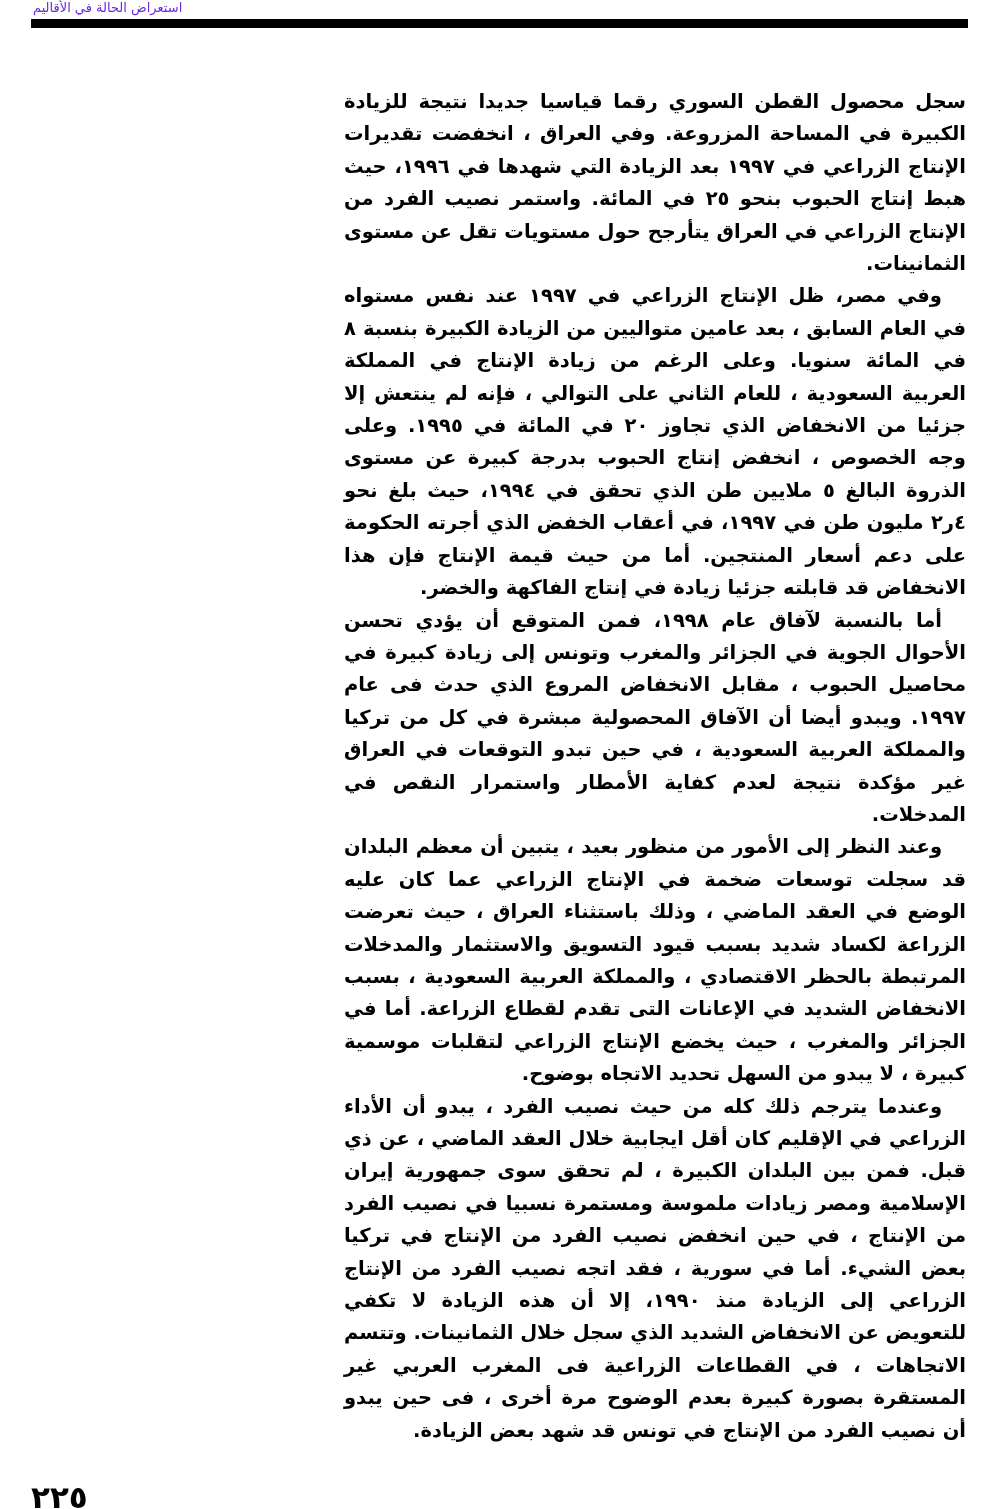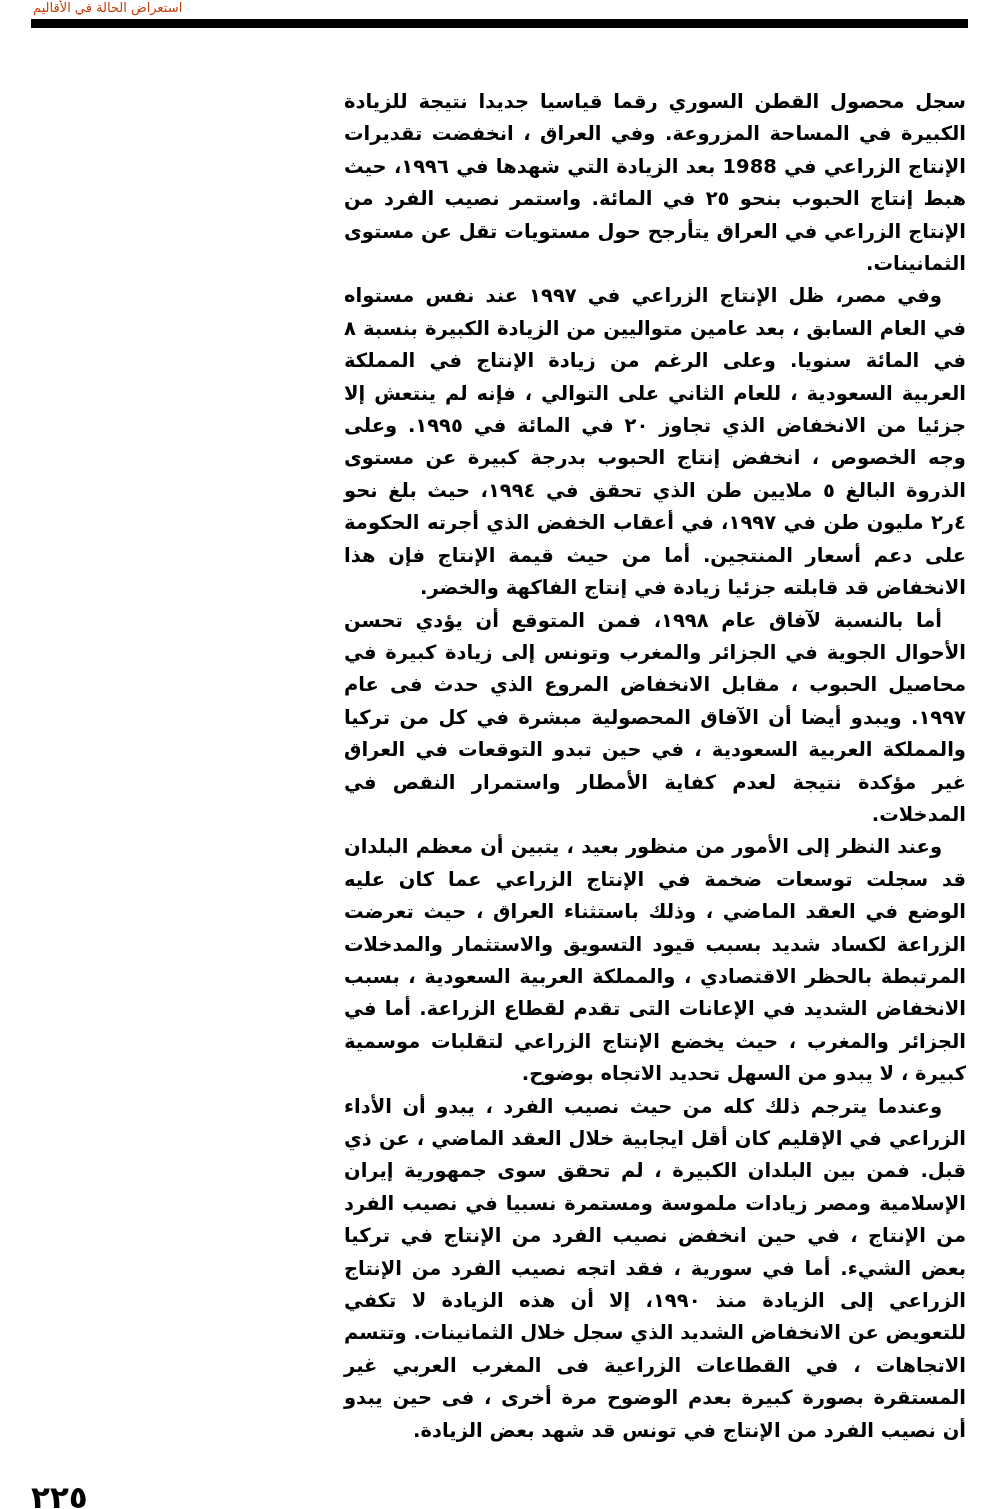--- a/index.html
+++ b/index.html
@@ -16,21 +16,21 @@
       font-family: "DejaVu Sans", sans-serif;
     }
     .running-header {
       position: absolute;
       left: 33px;
       top: 0px;
       font-size: 13px;
       line-height: 16px;
       direction: rtl;
       font-family: "DejaVu Sans", sans-serif;
-      color: #c2410c;
+      color: #6d28d9;
     }
     .header-rule {
       position: absolute;
       left: 31px;
       top: 19px;
       width: 937px;
       height: 9px;
       background: #000;
     }
     .text-column {
@@ -64,20 +64,20 @@
       font-family: "DejaVu Sans", sans-serif;
     }
   </style>
 </head>
 <body>
 
 <div class="running-header">استعراض الحالة في الأقاليم</div>
 <div class="header-rule"></div>
 
 <div class="text-column">
-  <p>سجل محصول القطن السوري رقما قياسيا جديدا نتيجة للزيادة الكبيرة في المساحة المزروعة. وفي العراق ، انخفضت تقديرات الإنتاج الزراعي في 1988 بعد الزيادة التي شهدها في ١٩٩٦، حيث هبط إنتاج الحبوب بنحو ٢٥ في المائة. واستمر نصيب الفرد من الإنتاج الزراعي في العراق يتأرجح حول مستويات تقل عن مستوى الثمانينات.</p>
+  <p>سجل محصول القطن السوري رقما قياسيا جديدا نتيجة للزيادة الكبيرة في المساحة المزروعة. وفي العراق ، انخفضت تقديرات الإنتاج الزراعي في ١٩٩٧ بعد الزيادة التي شهدها في ١٩٩٦، حيث هبط إنتاج الحبوب بنحو ٢٥ في المائة. واستمر نصيب الفرد من الإنتاج الزراعي في العراق يتأرجح حول مستويات تقل عن مستوى الثمانينات.</p>
   <p class="indent">وفي مصر، ظل الإنتاج الزراعي في ١٩٩٧ عند نفس مستواه في العام السابق ، بعد عامين متواليين من الزيادة الكبيرة بنسبة ٨ في المائة سنويا. وعلى الرغم من زيادة الإنتاج في المملكة العربية السعودية ، للعام الثاني على التوالي ، فإنه لم ينتعش إلا جزئيا من الانخفاض الذي تجاوز ٢٠ في المائة في ١٩٩٥. وعلى وجه الخصوص ، انخفض إنتاج الحبوب بدرجة كبيرة عن مستوى الذروة البالغ ٥ ملايين طن الذي تحقق في ١٩٩٤، حيث بلغ نحو ٤ر٢ مليون طن في ١٩٩٧، في أعقاب الخفض الذي أجرته الحكومة على دعم أسعار المنتجين. أما من حيث قيمة الإنتاج فإن هذا الانخفاض قد قابلته جزئيا زيادة في إنتاج الفاكهة والخضر.</p>
   <p class="indent">أما بالنسبة لآفاق عام ١٩٩٨، فمن المتوقع أن يؤدي تحسن الأحوال الجوية في الجزائر والمغرب وتونس إلى زيادة كبيرة في محاصيل الحبوب ، مقابل الانخفاض المروع الذي حدث فى عام ١٩٩٧. ويبدو أيضا أن الآفاق المحصولية مبشرة في كل من تركيا والمملكة العربية السعودية ، في حين تبدو التوقعات في العراق غير مؤكدة نتيجة لعدم كفاية الأمطار واستمرار النقص في المدخلات.</p>
   <p class="indent">وعند النظر إلى الأمور من منظور بعيد ، يتبين أن معظم البلدان قد سجلت توسعات ضخمة في الإنتاج الزراعي عما كان عليه الوضع في العقد الماضي ، وذلك باستثناء العراق ، حيث تعرضت الزراعة لكساد شديد بسبب قيود التسويق والاستثمار والمدخلات المرتبطة بالحظر الاقتصادي ، والمملكة العربية السعودية ، بسبب الانخفاض الشديد في الإعانات التى تقدم لقطاع الزراعة. أما في الجزائر والمغرب ، حيث يخضع الإنتاج الزراعي لتقلبات موسمية كبيرة ، لا يبدو من السهل تحديد الاتجاه بوضوح.</p>
   <p class="indent">وعندما يترجم ذلك كله من حيث نصيب الفرد ، يبدو أن الأداء الزراعي في الإقليم كان أقل ايجابية خلال العقد الماضي ، عن ذي قبل. فمن بين البلدان الكبيرة ، لم تحقق سوى جمهورية إيران الإسلامية ومصر زيادات ملموسة ومستمرة نسبيا في نصيب الفرد من الإنتاج ، في حين انخفض نصيب الفرد من الإنتاج في تركيا بعض الشيء. أما في سورية ، فقد اتجه نصيب الفرد من الإنتاج الزراعي إلى الزيادة منذ ١٩٩٠، إلا أن هذه الزيادة لا تكفي للتعويض عن الانخفاض الشديد الذي سجل خلال الثمانينات. وتتسم الاتجاهات ، في القطاعات الزراعية فى المغرب العربي غير المستقرة بصورة كبيرة بعدم الوضوح مرة أخرى ، فى حين يبدو أن نصيب الفرد من الإنتاج في تونس قد شهد بعض الزيادة.</p>
 </div>
 
 <div class="page-number">٢٢٥</div>
 
 </body></html>

